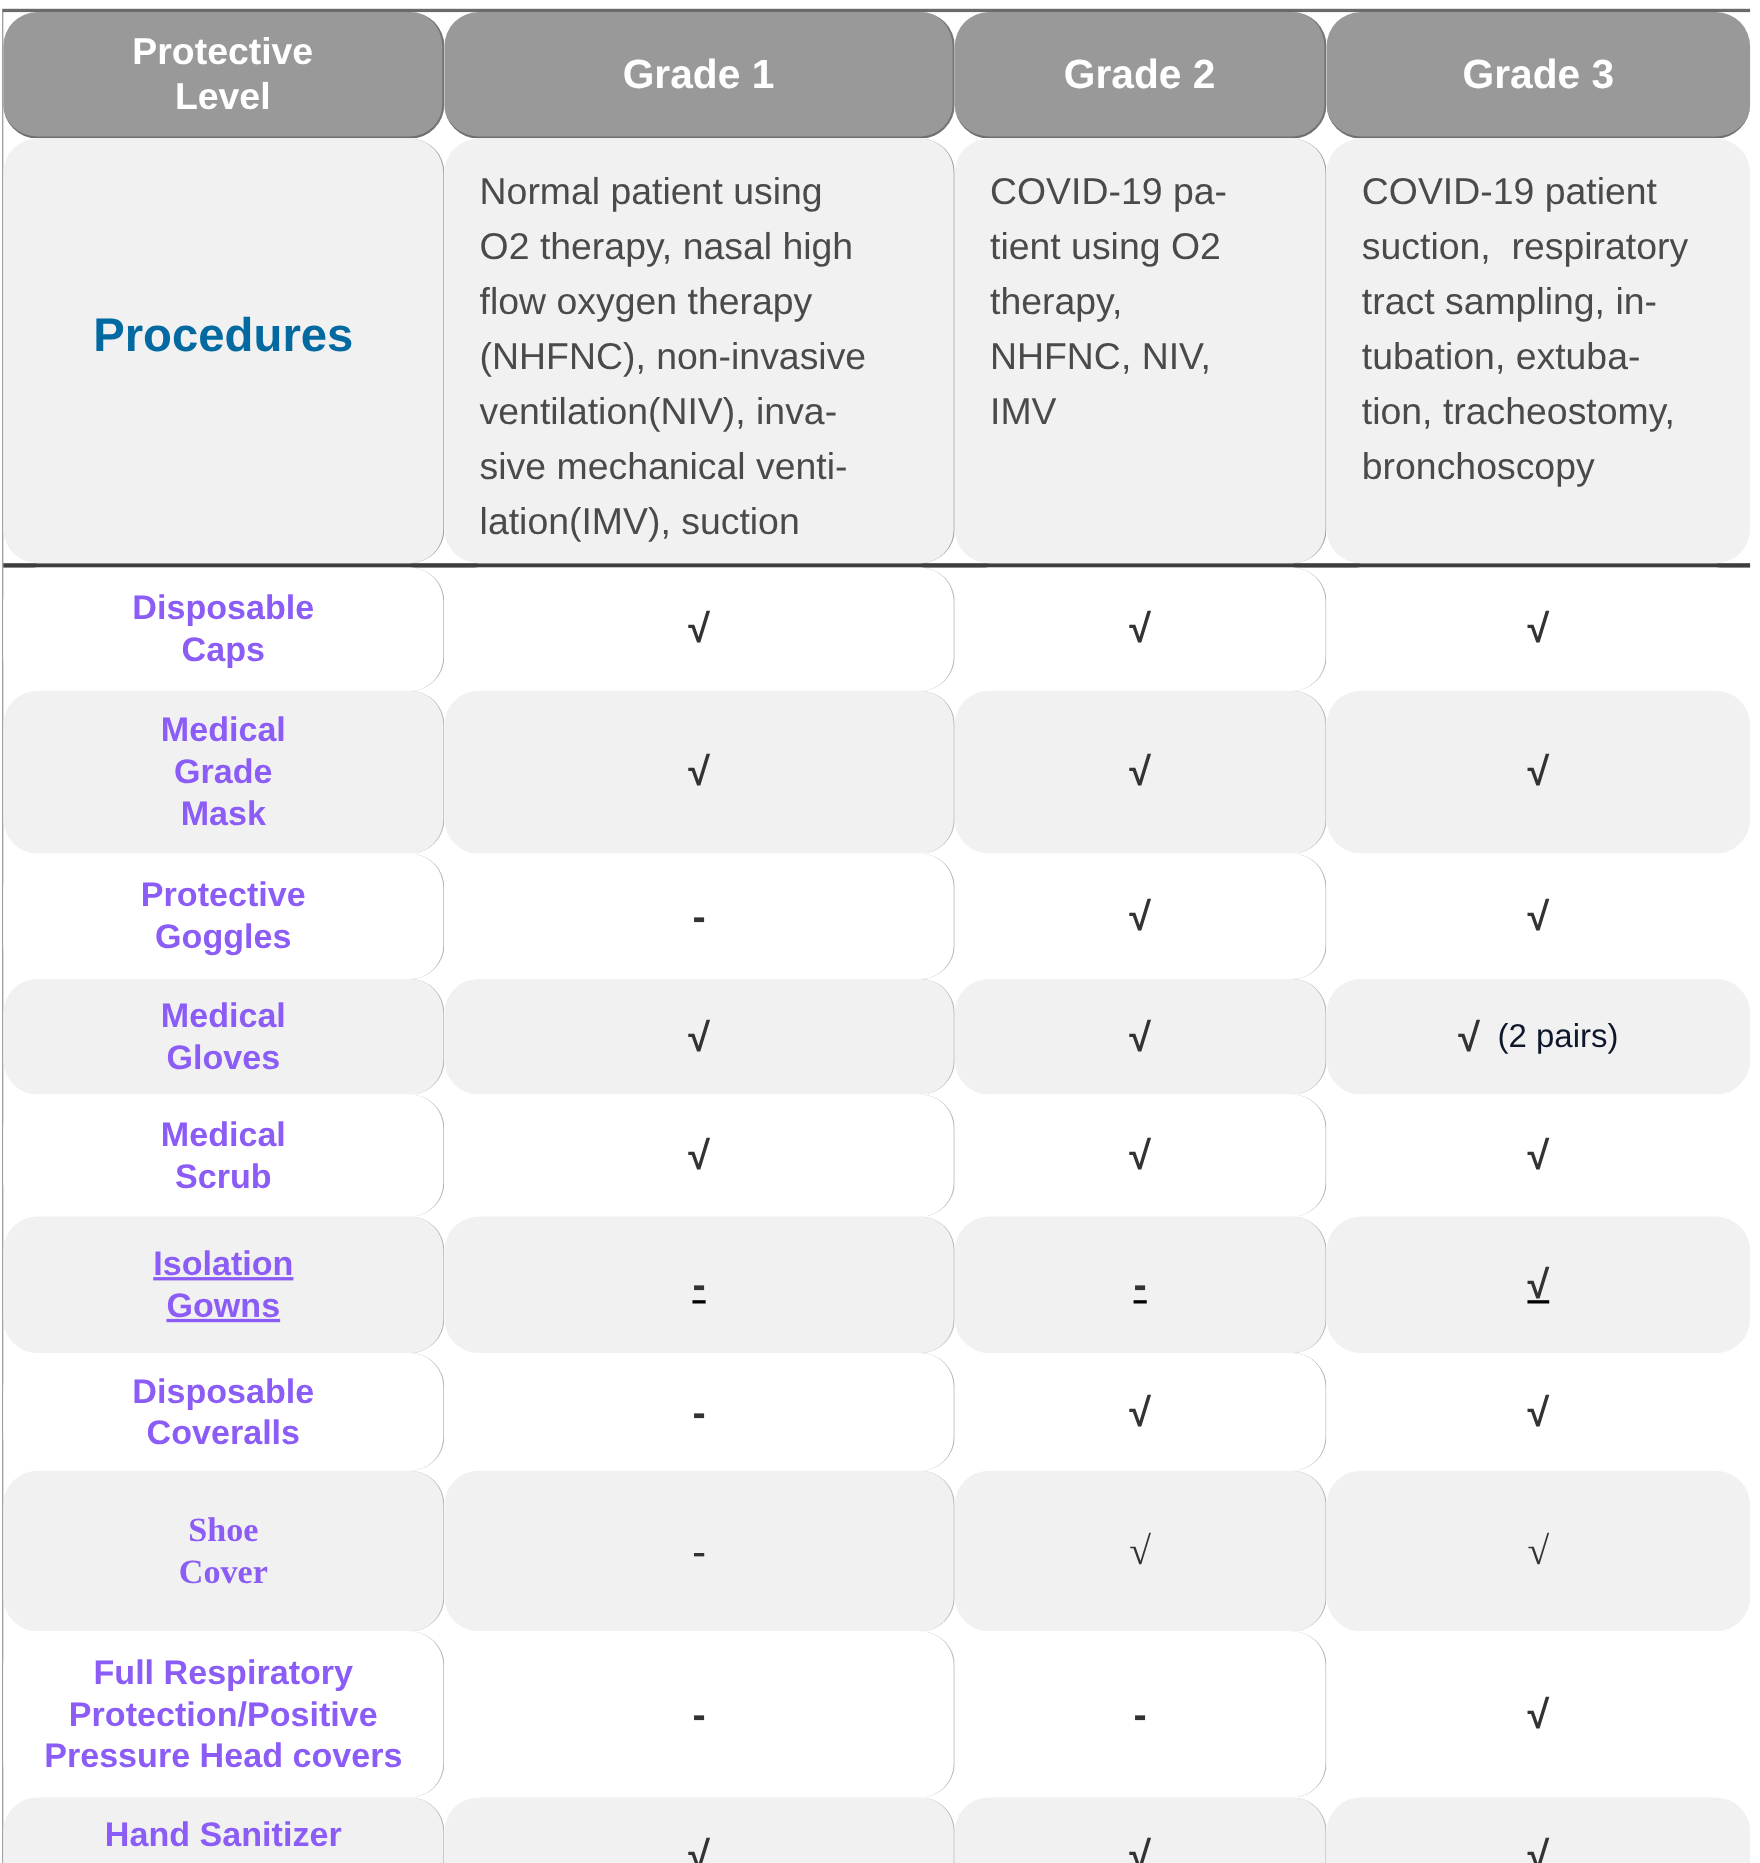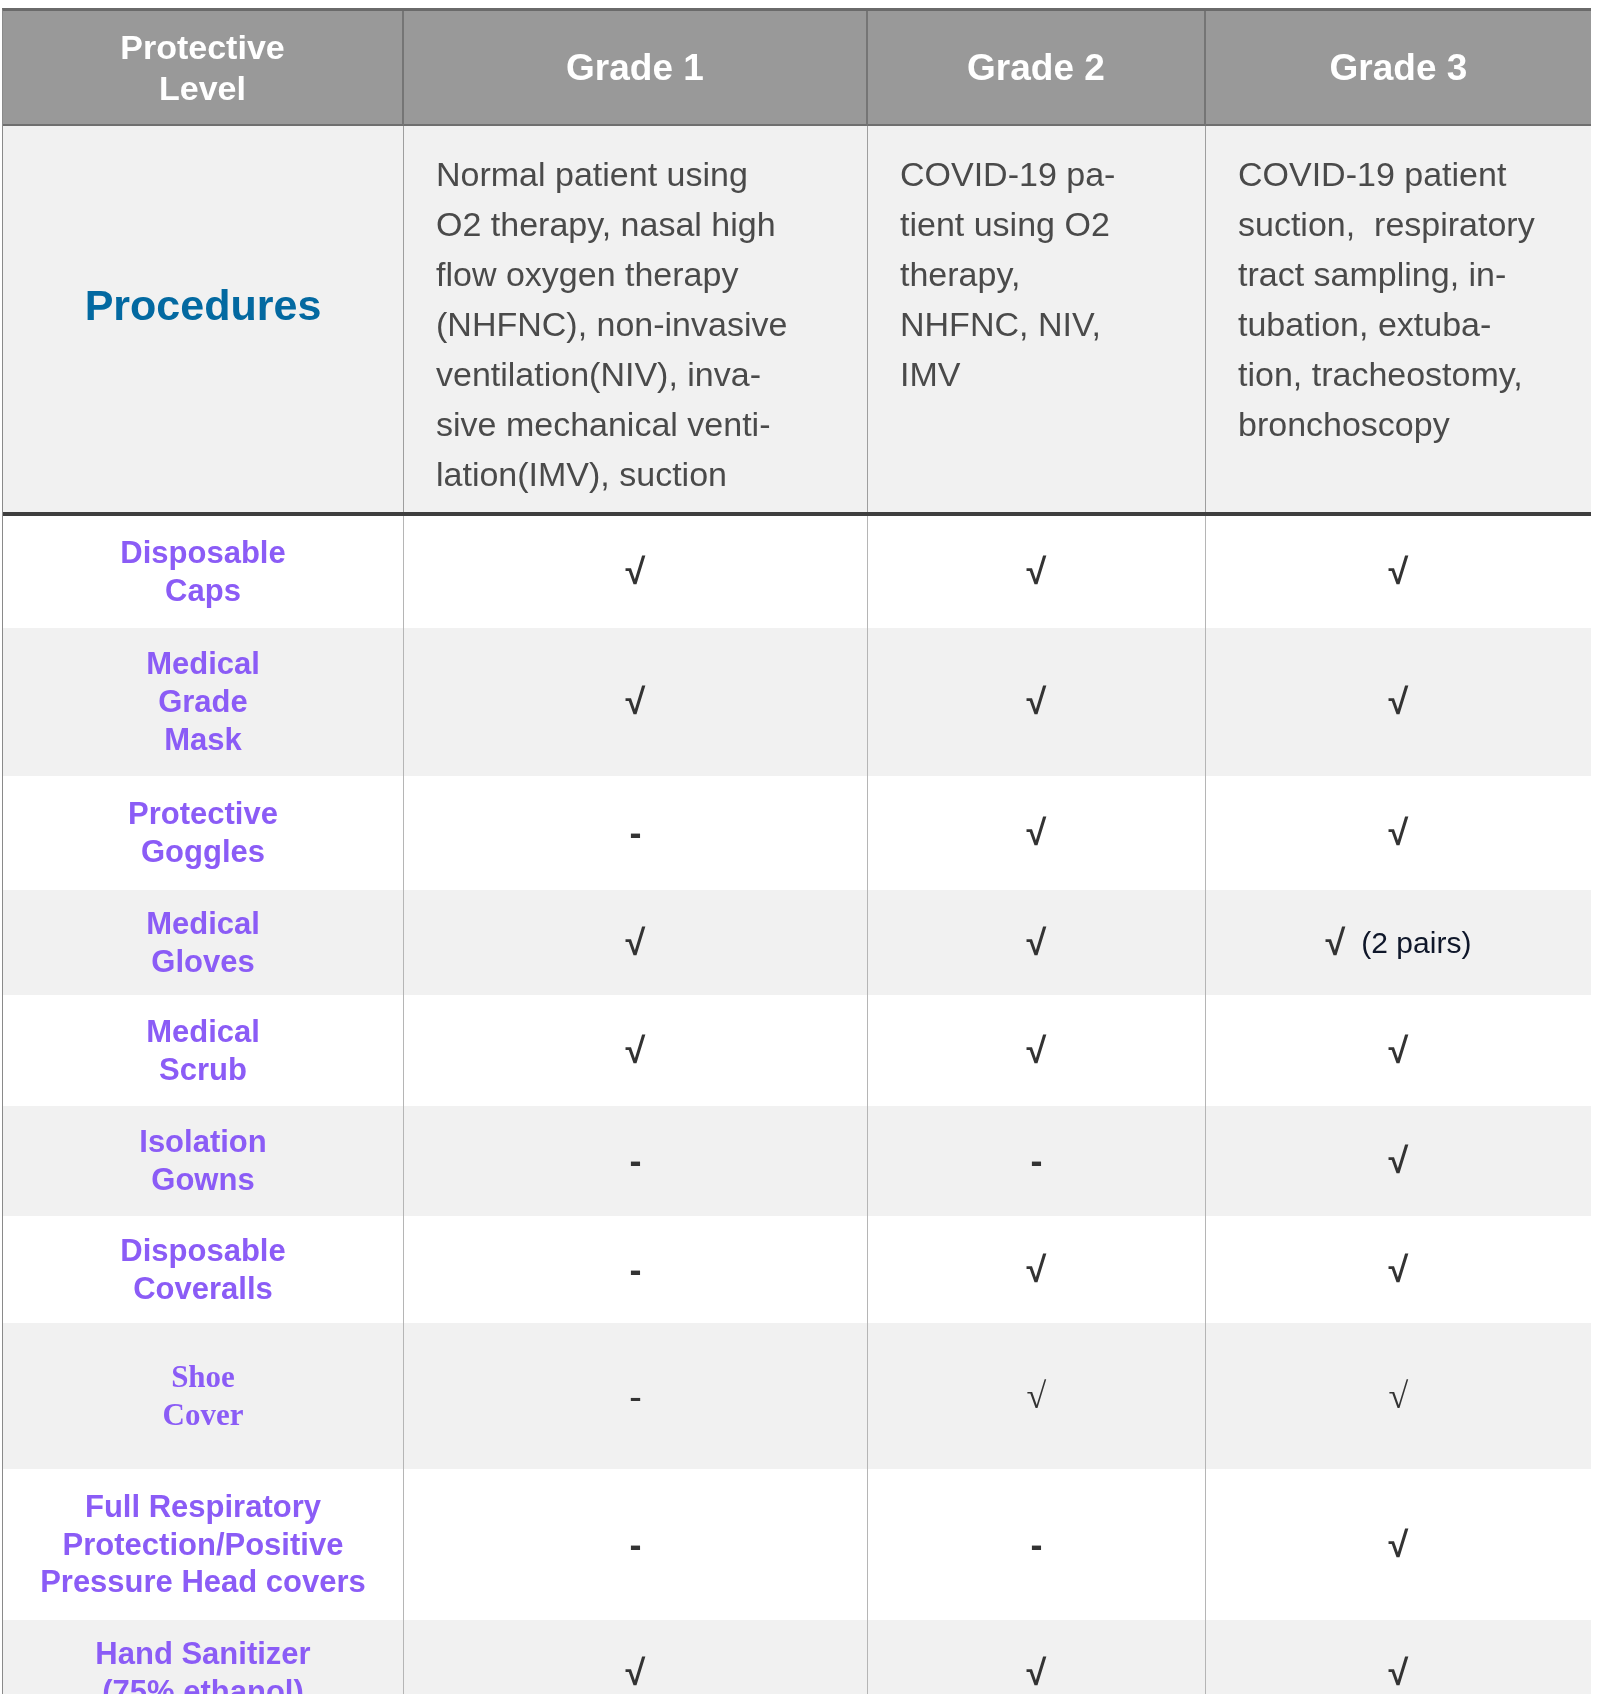--- a/index.html
+++ b/index.html
@@ -12,21 +12,21 @@
     position:absolute;top:8px;left:2px;width:1588px;
     border-top:3px solid #6a6a6a;
     border-left:1px solid #8a8a8a;
     border-bottom:4px solid #3d3d3d;
   }
   .row{display:flex;}
   .c0{width:401px;}
   .c1{width:464px;}
   .c2{width:338px;}
   .c3{width:385px;}
-  .cell{box-sizing:border-box;display:flex;align-items:center;justify-content:center;}
+  .cell{box-sizing:border-box;display:flex;align-items:center;justify-content:center;border-radius:31px;}
 
   
   .header-row .cell{
     height:115px;background:#999999;color:#ffffff;font-weight:bold;
     border-bottom:2px solid #6f6f6f;text-align:center;
   }
   .header-row .c0,.header-row .c1,.header-row .c2{border-right:2px solid #757575;}
   .hdr-protective{font-size:34px;line-height:1.18;white-space:pre-line;}
   .hdr-grade{font-size:37px;}
 
@@ -55,21 +55,21 @@
     font-size:31px;font-weight:bold;color:#8b5cf6;line-height:1.22;
     white-space:pre-line;text-align:center;
   }
   .mark{
     font-size:36px;font-weight:600;color:#333333;
   }
   .mark-note{
     font-size:30px;font-weight:400;color:#0f172a;margin-left:16px;
   }
   .h112{height:112px;} .h148{height:148px;} .h114{height:114px;}
-  .h105{height:105px;} .h111{height:111px;} .h110{height:110px;}
+  .h105{height:105px;} .h111{height:111px;} .h110{height:124px;text-decoration:underline;}
   .h107{height:107px;} .h113{height:146px;font-family:Liberation Serif, serif;} .h147{height:151px;}
   .h106{height:106px;}
 </style>
 </head>
 <body>
 
 <div class="ppe-table">
 
   <div class="row header-row">
     <div class="cell c0 hdr-protective">Protective

